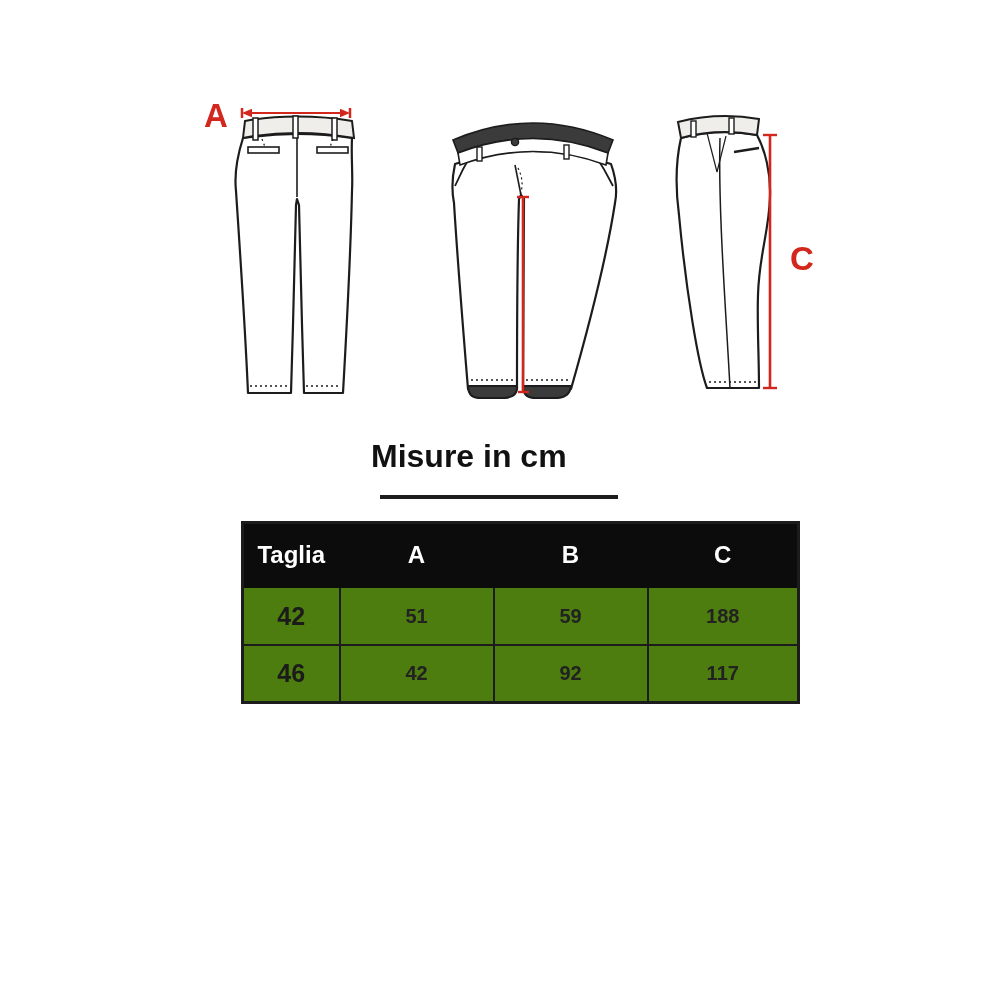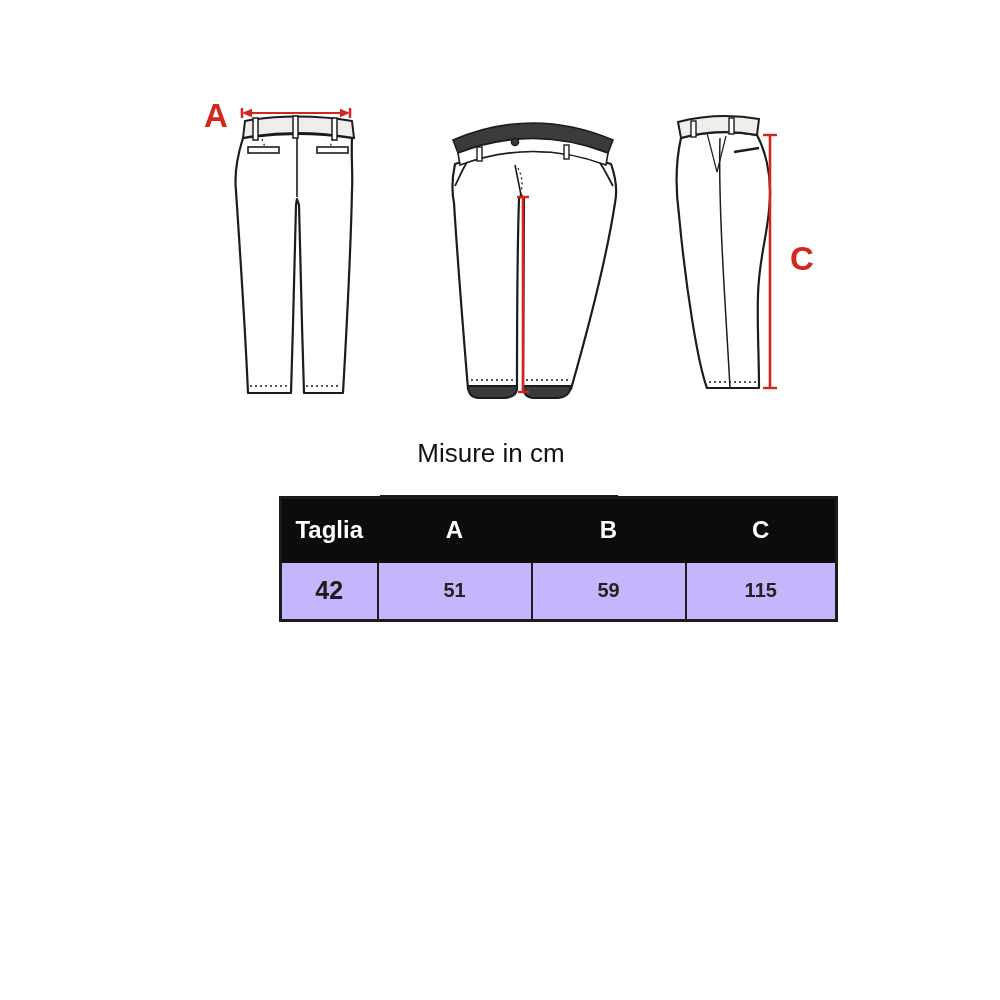--- a/index.html
+++ b/index.html
@@ -8,28 +8,28 @@
   .measure-label{font-weight:bold;font-size:33px;color:var(--accent);line-height:1;}
   
   .ink{stroke:var(--ink);fill:none;}
   .ink-fill-white{stroke:var(--ink);fill:#ffffff;}
   .ink-fill-band{stroke:var(--ink);fill:#efeeeb;}
   .dark{stroke:var(--ink);fill:var(--dark-fill);}
   .red{stroke:var(--accent);fill:none;}
   .red-fill{fill:var(--accent);stroke:none;}
   .dotted{stroke:var(--ink);fill:none;stroke-dasharray:2,3;}
   
-  #title{left:371px;top:438px;width:240px;text-align:center;font-size:26px;font-weight:normal;color:#111;letter-spacing:0px;white-space:nowrap;}
+  #title{left:371px;top:438px;width:240px;text-align:left;font-size:32px;font-weight:bold;color:#111;letter-spacing:0px;white-space:nowrap;}
   #title-underline{left:380px;top:495px;width:238px;height:4px;background:var(--ink);}
   
-  #size-table{left:241px;top:496px;border-collapse:collapse;table-layout:fixed;margin-left:38px;}
+  #size-table{left:241px;top:521px;border-collapse:collapse;table-layout:fixed;}
   #size-table td,#size-table th{border:2px solid var(--table-border);text-align:center;vertical-align:middle;padding:0;}
   #size-table{border:3px solid var(--table-border);}
   #size-table thead th{background:var(--header-bg);color:var(--header-text);height:62px;font-size:24px;font-weight:bold;border-color:var(--header-bg);}
-  #size-table tbody tr{height:57px;background:#c4b5fd;}
+  #size-table tbody tr{height:57px;background:#4d7c0f;}
   #size-table tbody td{font-weight:bold;font-size:20px;color:#222;}
   #size-table tbody td.size-col{font-size:25px;color:#1b1b1b;}
 </style>
 </head>
 <body>
 
 <div class="abs measure-label" style="left:204px;top:99px;">A</div>
 <svg class="abs" style="left:200px;top:95px;" width="190" height="310" viewBox="0 0 190 310">
 
   <g>
@@ -122,16 +122,22 @@
       <th>A</th>
       <th>B</th>
       <th>C</th>
     </tr>
   </thead>
   <tbody>
     <tr style="height:58px;">
       <td class="size-col">42</td>
       <td>51</td>
       <td>59</td>
-      <td>115</td>
+      <td>188</td>
+    </tr>
+    <tr>
+      <td class="size-col">46</td>
+      <td>42</td>
+      <td>92</td>
+      <td>117</td>
     </tr>
   </tbody>
 </table>
 
 </body></html>

